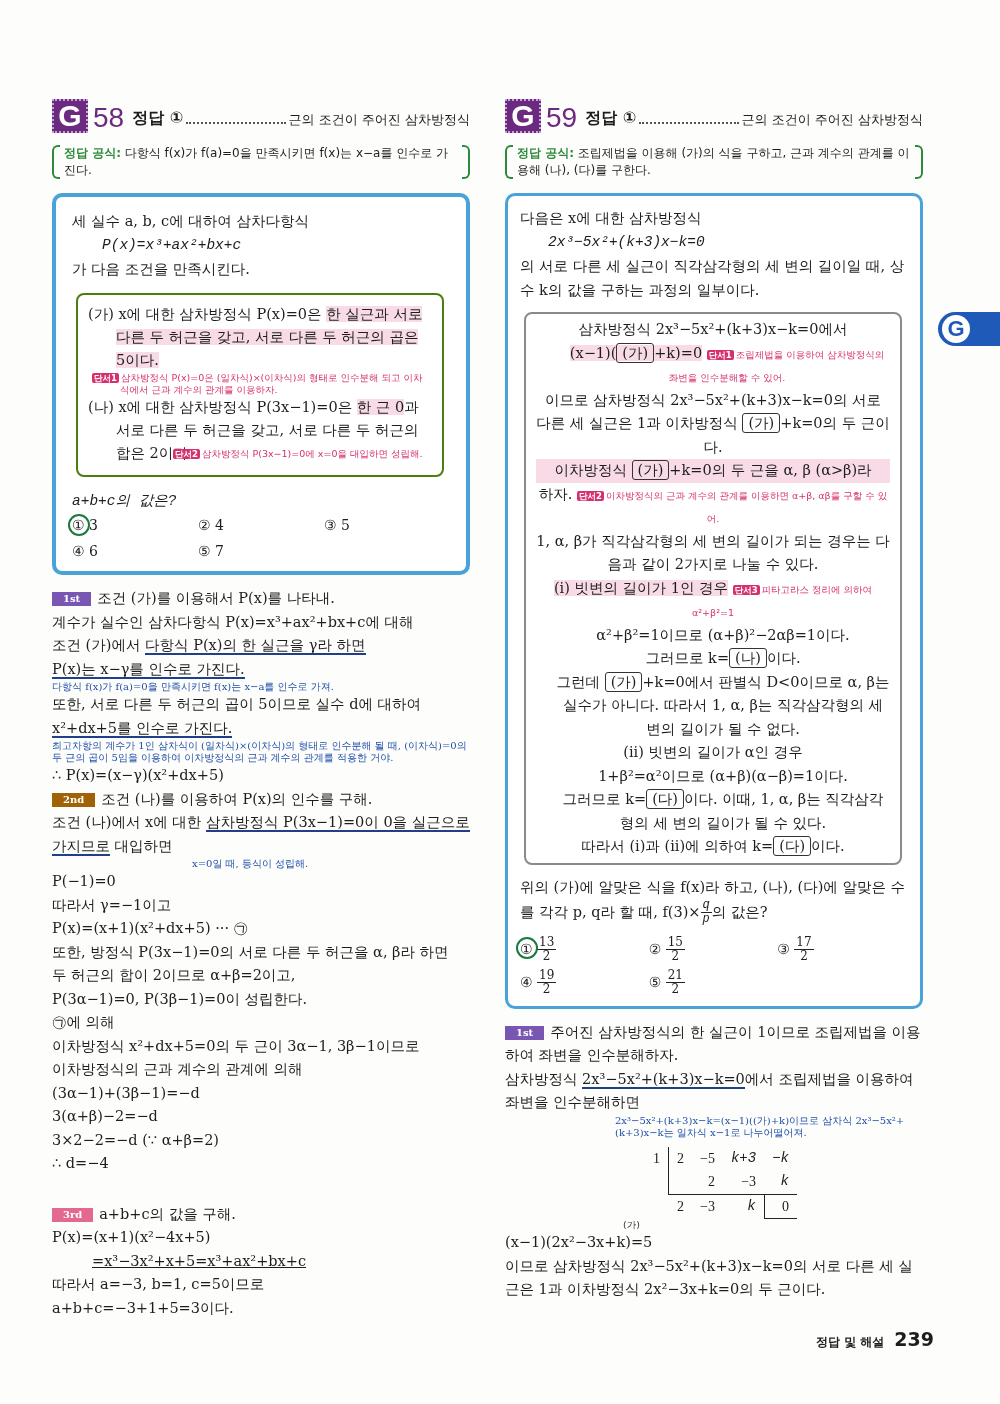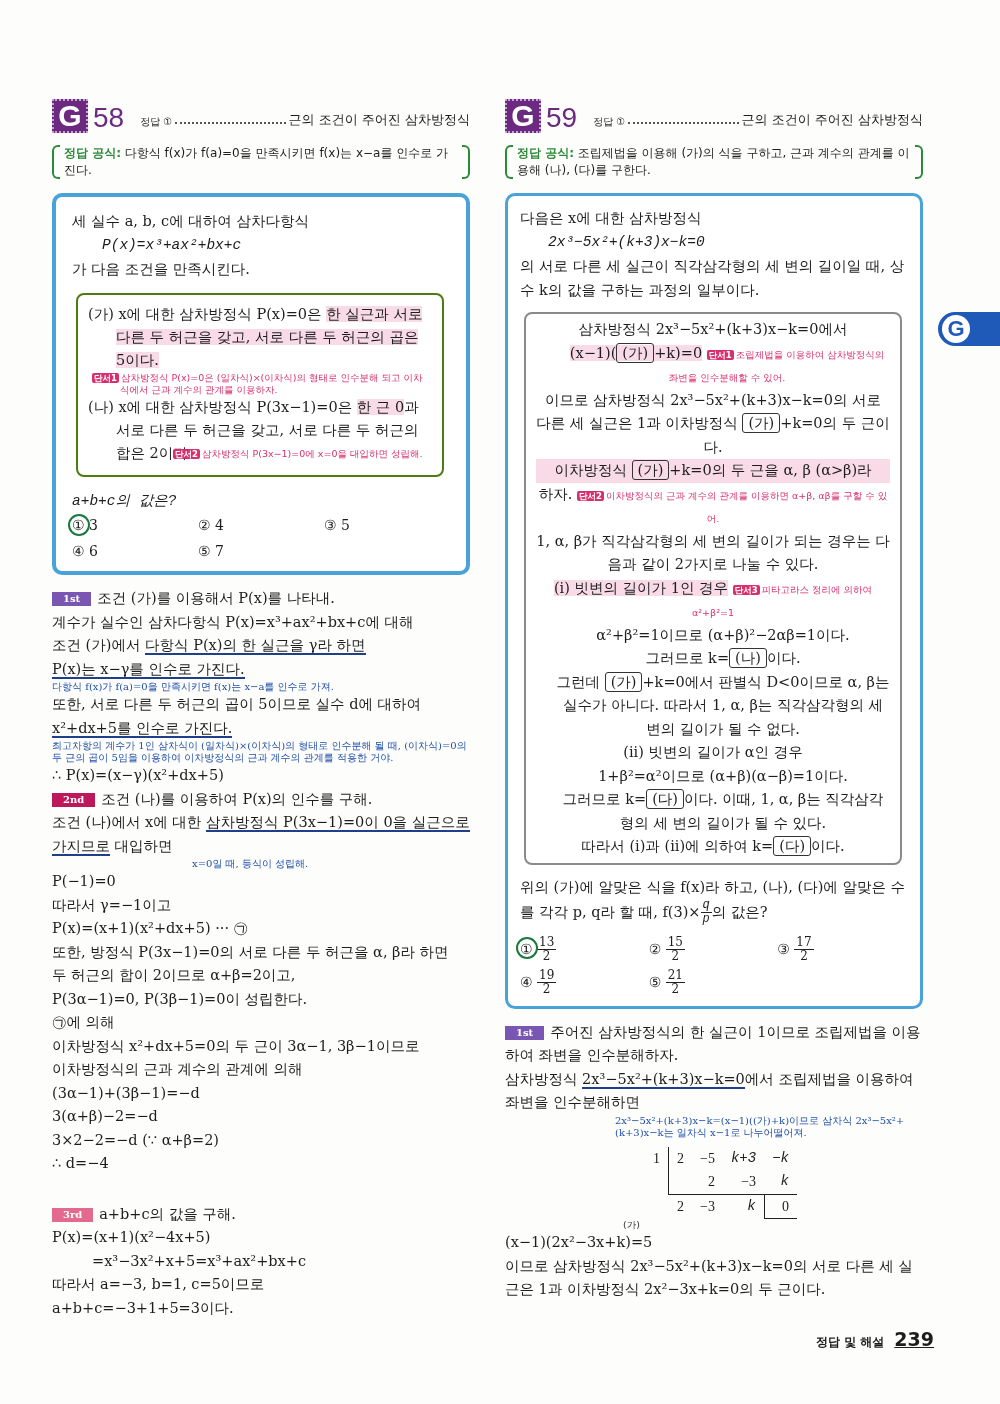--- a/index.html
+++ b/index.html
@@ -7,21 +7,21 @@
   body { position: relative; font-family: "DejaVu Sans", "Liberation Sans", sans-serif; color: #1d1d1d; }
   .serif { font-family: "DejaVu Serif", "Liberation Serif", serif; }
   .m { font-family: Liberation Mono, monospace; font-style: italic; }
   .col { position: absolute; top: 95px; }
   #left { left: 52px; width: 418px; }
   #right { left: 505px; width: 418px; }
 
   .head { display: flex; align-items: flex-end; height: 38px; }
   .gbox { width: 36px; height: 34px; background: #6b2a7f; color: #fff; font-weight: bold; font-size: 30px; display: flex; align-items: center; justify-content: center; border: 2px dotted #c9a3d6; font-family: "Liberation Sans", sans-serif; }
   .qnum { color: #6b2a7f; font-size: 28px; font-family: "Liberation Sans", sans-serif; margin-left: 5px; line-height: 30px; }
-  .ans { font-size: 10px; font-weight: normal; margin-left: 16px; margin-bottom: 4px; white-space: nowrap; }
+  .ans { font-size: 16px; font-weight: bold; margin-left: 8px; margin-bottom: 4px; white-space: nowrap; }
   .dots { flex: 1; border-bottom: 2px dotted #555; margin: 0 3px 9px 3px; }
   .topic { font-size: 13px; margin-bottom: 4px; white-space: nowrap; }
 
   .formula { position: relative; margin-top: 12px; padding: 0 12px; font-size: 12px; line-height: 17px; }
   .formula::before, .formula::after { content: ""; position: absolute; top: 0; bottom: 0; width: 6px; border: 2px solid #2d8a3a; }
   .formula::before { left: 0; border-right: none; border-radius: 6px 0 0 6px; }
   .formula::after { right: 0; border-left: none; border-radius: 0 6px 6px 0; }
   .formula .lbl { color: #2d8a3a; font-weight: bold; }
 
   .qbox { border: 4px solid #4aa3d8; border-radius: 10px; background: #fff; margin-top: 14px; padding: 12px 16px 8px 16px; font-size: 14.5px; line-height: 24px; }
@@ -32,42 +32,42 @@
   .hint { color: #d6306f; font-size: 9.5px; line-height: 12px; font-family: "DejaVu Sans", sans-serif; }
   .hb { background: #d6306f; color: #fff; font-weight: bold; font-size: 8.5px; padding: 0 2px; border-radius: 2px; margin-right: 2px; }
   .hintblock { display: inline-block; vertical-align: middle; margin-left: 4px; }
   .choices { display: grid; grid-template-columns: 1fr 1fr 1fr; row-gap: 2px; margin-top: 0; font-size: 14px; }
   .circled { position: relative; }
   .circled.mark::before { content: ""; position: absolute; left: -4px; top: 1px; width: 18px; height: 18px; border: 2px solid #1a7a3a; border-radius: 50%; }
 
   .sol { font-size: 14.5px; line-height: 23.5px; margin-top: 12px; }
   .step { display: inline-block; color: #fff; font-size: 10px; font-weight: bold; padding: 0 11px; line-height: 14px; border-radius: 0; margin-right: 6px; vertical-align: 1px; }
   .s1 { background: #7a56b3; }
-  .s2 { background: #be185d; }
+  .s2 { background: #a16207; }
   .s3 { background: #e36a8e; margin-top: 32px; }
   .ul { border-bottom: 2px solid #1f3f8a; }
   .bnote { color: #1f4fa8; font-size: 10px; line-height: 12px; }
-  .ind { padding-left: 40px; }
+  .ind { padding-left: 40px; text-decoration: underline; }
   .ind2 { padding-left: 20px; }
 
   .box { display: inline-block; border: 1.5px solid #333; border-radius: 3px; padding: 0 5px; line-height: 18px; font-style: normal; }
   .rbox { background: #fff; border: 3px solid #4aa3d8; border-radius: 10px; margin-top: 14px; padding: 10px 14px 10px 12px; font-size: 14.5px; line-height: 24px; }
   .inner { border: 2px solid #8a8a8a; border-radius: 8px; margin: 10px 4px 10px 4px; padding: 4px 10px 4px 10px; line-height: 23.5px; text-align: center; }
   .frac { display: inline-flex; flex-direction: column; align-items: center; vertical-align: middle; font-size: 12px; line-height: 13px; }
   .frac .n { border-bottom: 1px solid #222; padding: 0 2px; }
 
   .synth { margin: 8px 0 0 140px; font-family: "Liberation Serif", serif; font-size: 14px; }
   .synth table { border-collapse: collapse; }
   .synth td { padding: 0 8px; text-align: right; height: 22px; }
 
   #gtab { position: absolute; left: 938px; top: 312px; width: 62px; height: 34px; background: #1f5ab8; border-radius: 17px 0 0 17px; }
   #gtab span { position: absolute; left: 4px; top: 3px; width: 28px; height: 28px; border-radius: 50%; background: #fff; color: #1f5ab8; font-weight: bold; font-size: 22px; text-align: center; line-height: 28px; font-family: "Liberation Sans", sans-serif; }
   #footer { position: absolute; left: 816px; top: 1328px; display: flex; align-items: baseline; gap: 10px; text-align: center; }
   #footer .t { font-size: 12px; font-weight: bold; }
-  #footer .p { font-size: 19px; font-weight: bold; text-decoration: underline; }
+  #footer .p { font-size: 19px; font-weight: bold; }
 </style>
 </head>
 <body>
 
 <div id="left" class="col">
   <div class="head">
     <div class="gbox">G</div>
     <div class="qnum">58</div>
     <div class="ans">정답 ①</div>
     <div class="dots"></div>

